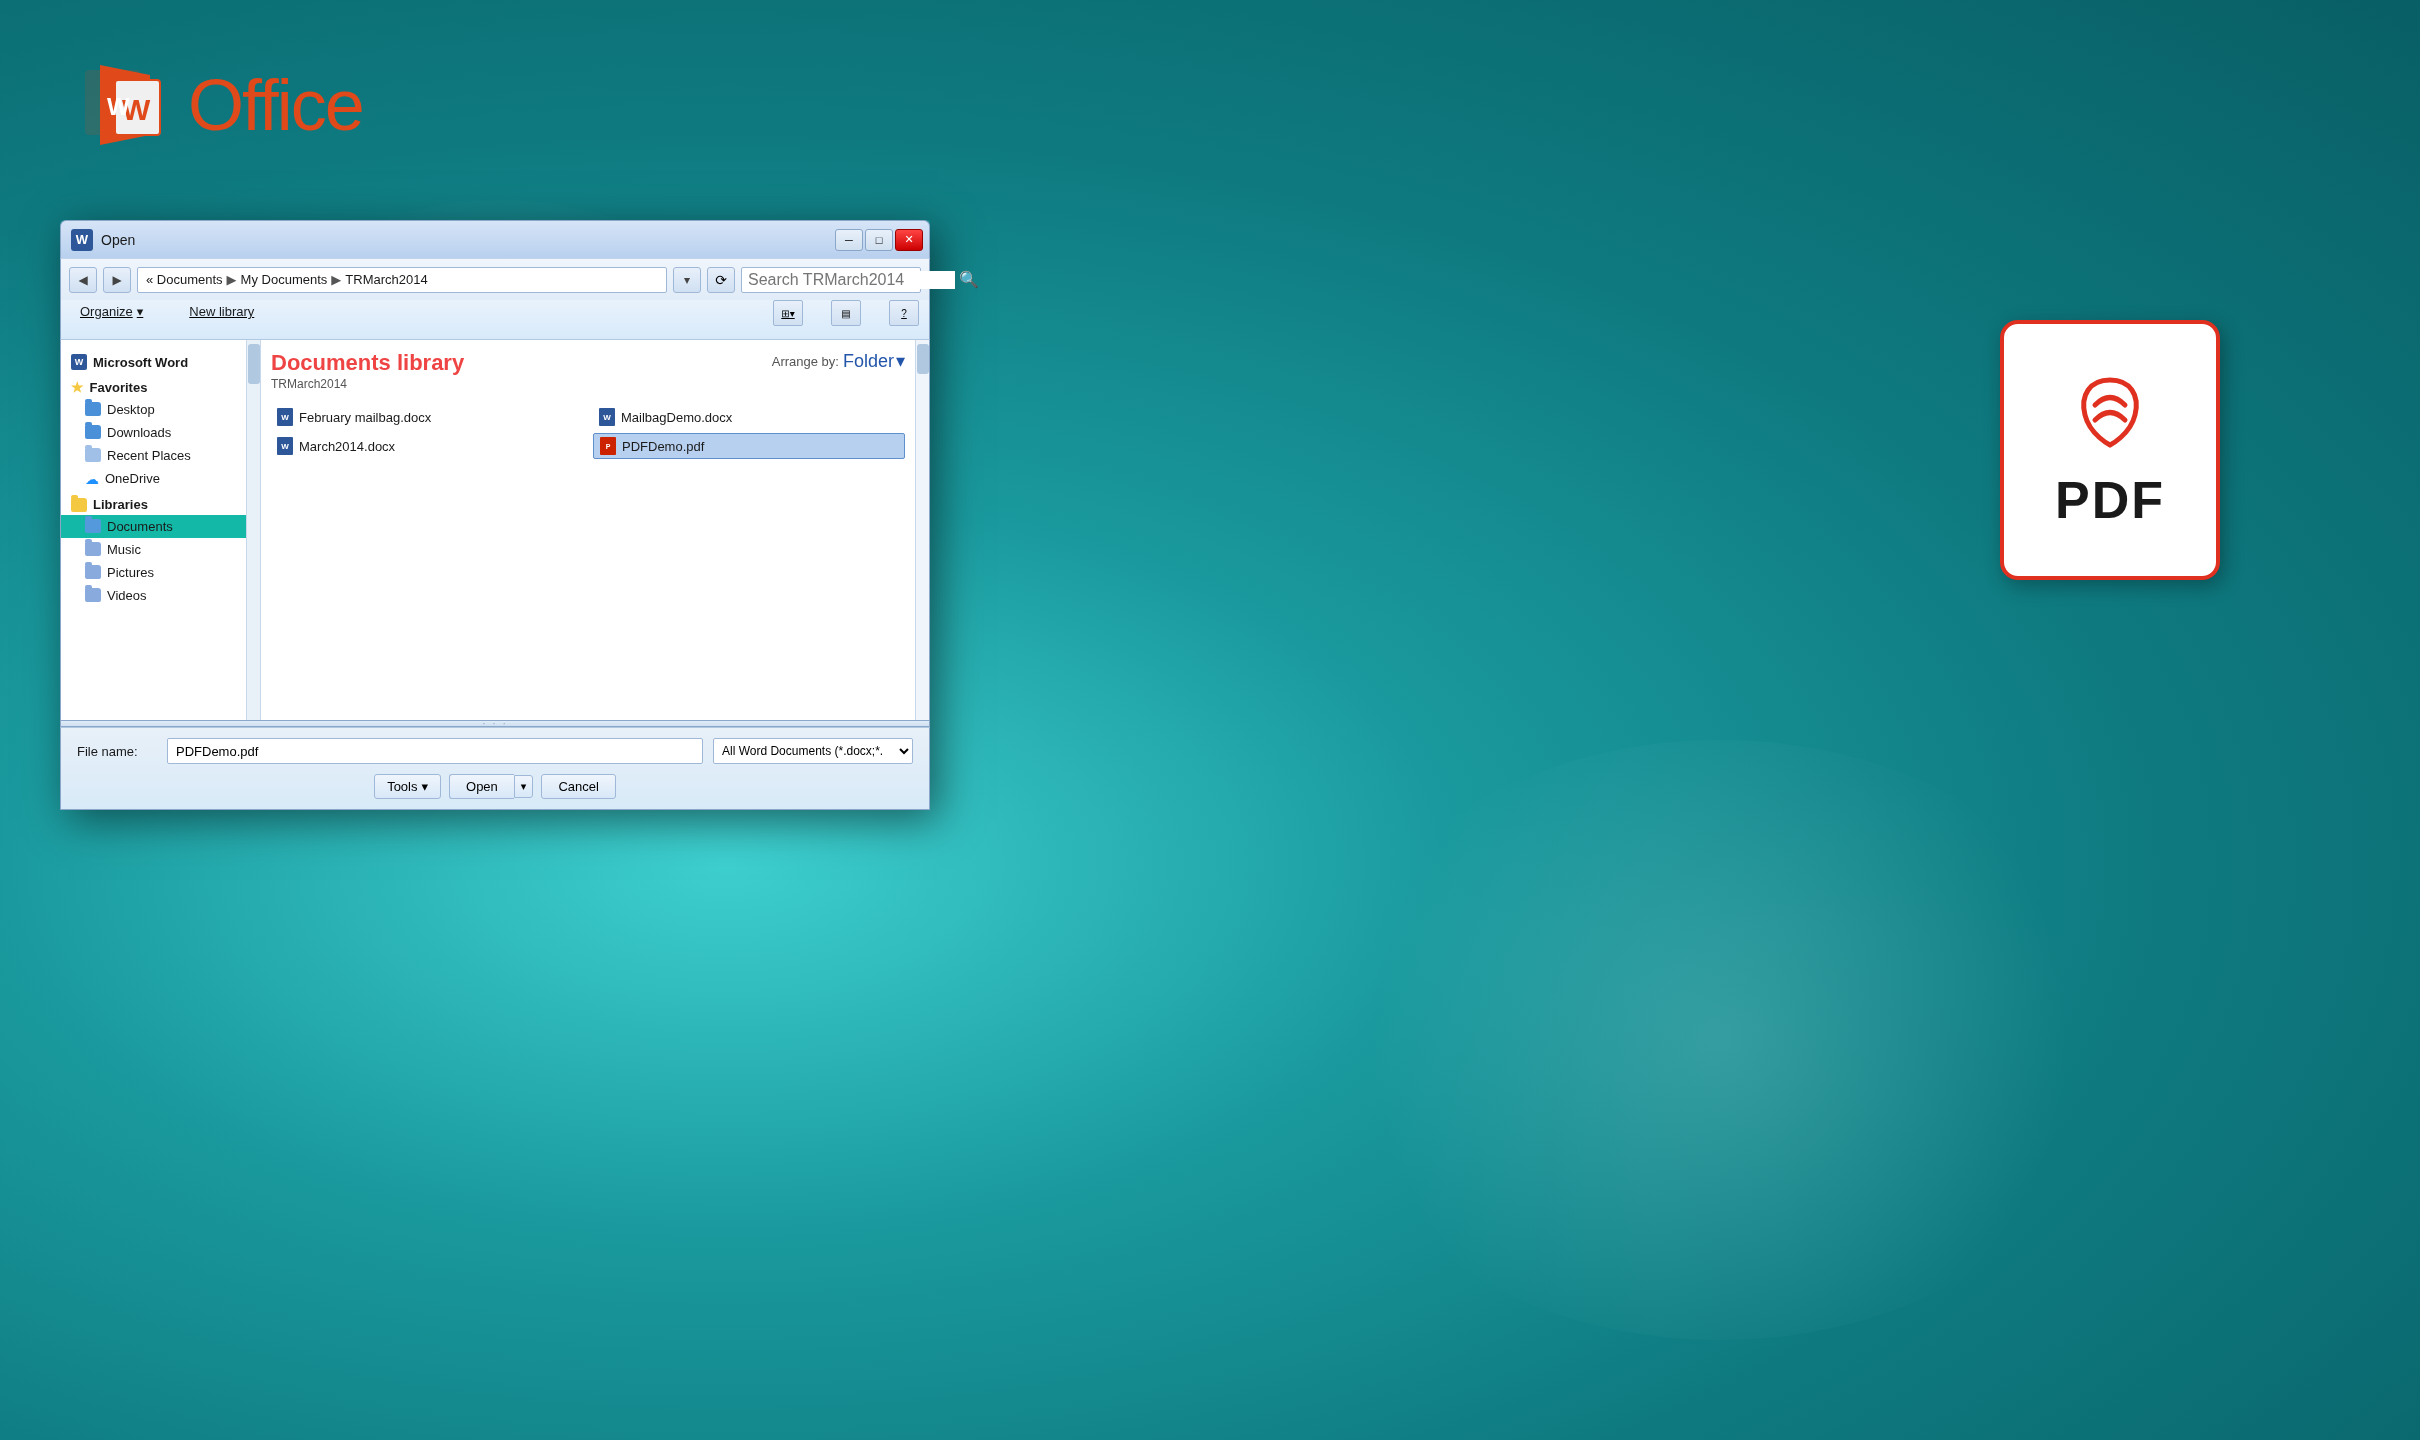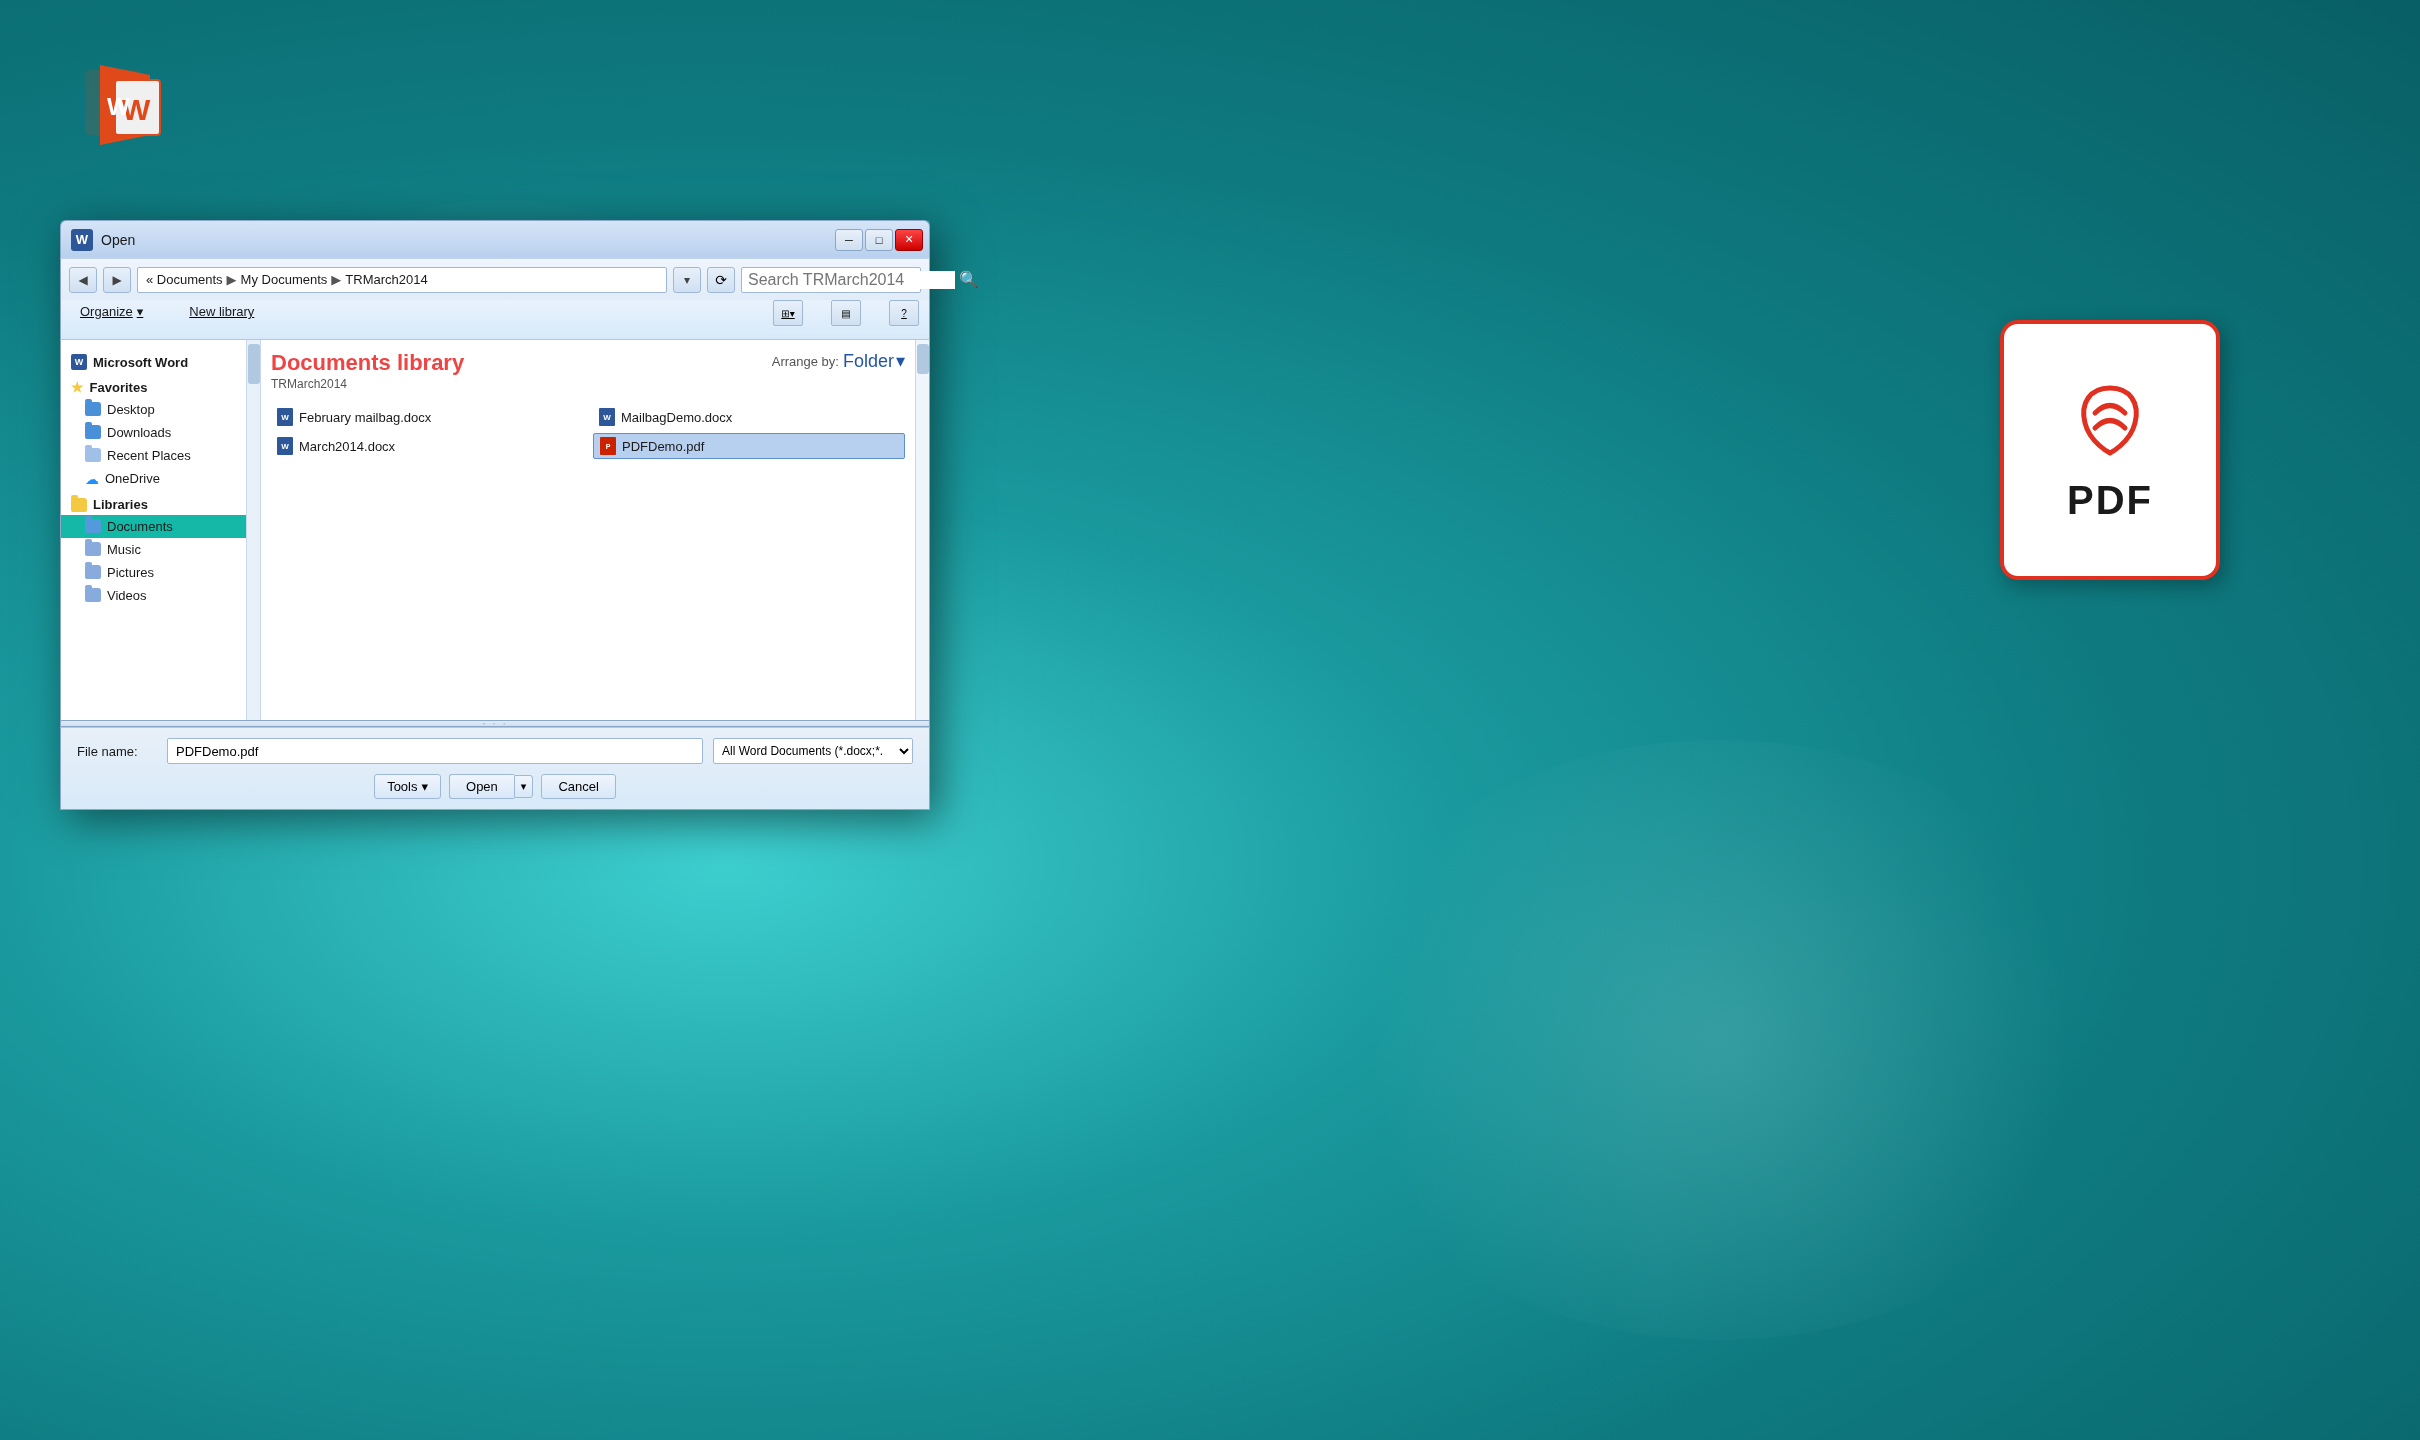--- a/index.html
+++ b/index.html
@@ -75,21 +75,21 @@
       border-radius: 18px;
       border: 4px solid #e03020;
       display: flex;
       flex-direction: column;
       align-items: center;
       justify-content: center;
       box-shadow: 4px 6px 20px rgba(0,0,0,0.3);
     }
 
     .pdf-label {
-      font-size: 40px;
+      font-size: 52px;
       font-weight: 900;
       color: #1a1a1a;
       letter-spacing: 2px;
     }
 
     
     .dialog-wrapper {
       position: absolute;
       top: 220px;
       left: 60px;
@@ -595,20 +595,21 @@
 
 <div class="office-logo">
   <svg class="office-icon" viewBox="0 0 90 90" xmlns="http://www.w3.org/2000/svg">
     <rect x="5" y="10" width="55" height="65" rx="4" fill="#e04a1a" opacity="0.15"></rect>
     <path d="M20 5 L70 15 L70 75 L20 85 Z" fill="#e04a1a"></path>
     <rect x="35" y="20" width="45" height="55" rx="3" fill="#f0f0f0"></rect>
     <rect x="35" y="20" width="45" height="55" rx="3" fill="none" stroke="#e04a1a" stroke-width="2"></rect>
     <text x="42" y="60" font-size="30" font-weight="900" fill="#e04a1a" font-family="Arial">W</text>
     <text x="27" y="55" font-size="24" font-weight="900" fill="white" font-family="Arial">W</text>
   </svg>
+  <span class="office-text">Office</span>
 </div>
 
 <div class="pdf-icon-container">
   <div class="pdf-icon">
     <svg width="100" height="100" viewBox="0 0 100 100">
       <path d="M50 10 C30 10, 20 25, 25 45 C30 65, 50 75, 50 75 C50 75, 70 65, 75 45 C80 25, 70 10, 50 10Z" fill="none" stroke="#e03020" stroke-width="5" stroke-linecap="round"></path>
       <path d="M35 35 Q50 20 65 35" fill="none" stroke="#e03020" stroke-width="5" stroke-linecap="round"></path>
       <path d="M35 50 Q50 35 65 50" fill="none" stroke="#e03020" stroke-width="5" stroke-linecap="round"></path>
     </svg>
     <div class="pdf-label">PDF</div>

